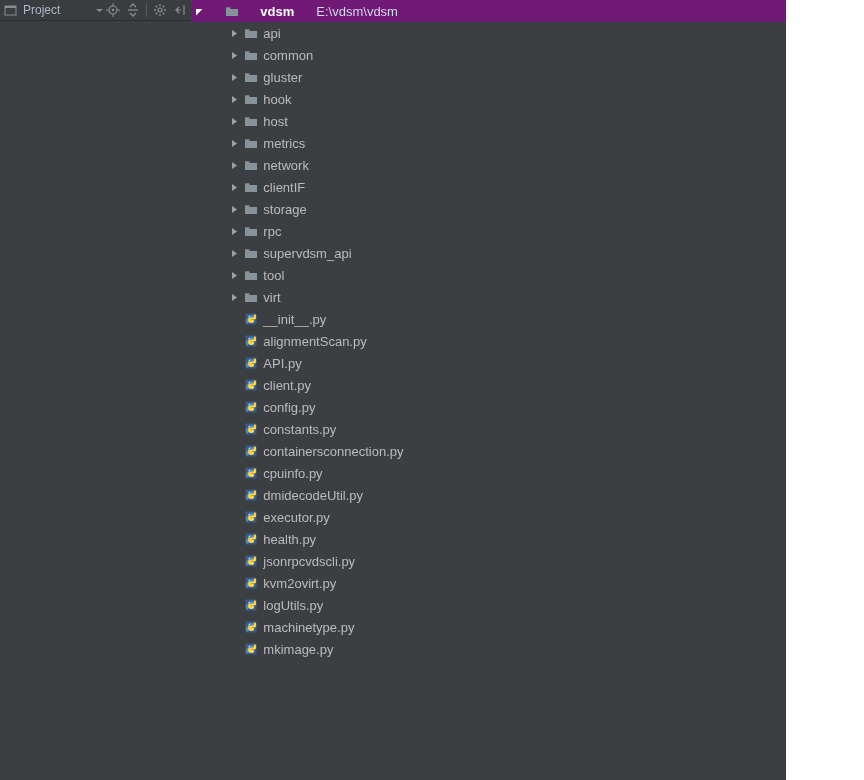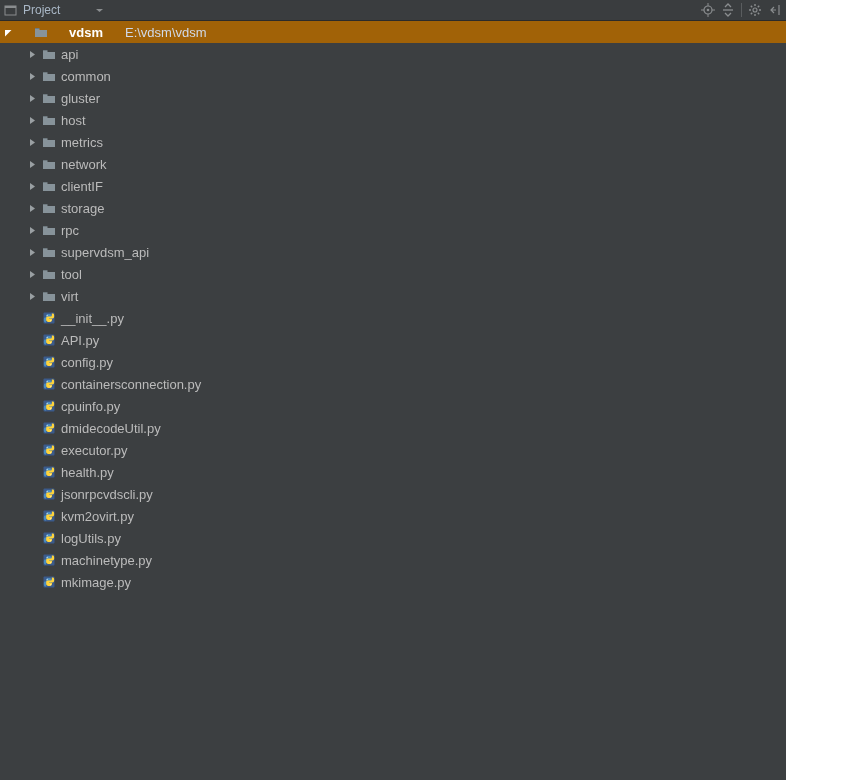--- a/index.html
+++ b/index.html
@@ -1,37 +1,37 @@
 <!DOCTYPE html>
 <html><head>
   <meta charset="utf-8">
   <style>
     * { margin: 0; padding: 0; box-sizing: border-box; font-family: "Segoe UI", Arial, sans-serif; font-size: 13px; }
     body { background: #fff; width: 864px; height: 780px; overflow: hidden; }
-    .panel { width: 786px; height: 780px; background: #3c3f41; color: #bbb; display: flex; flex-direction: column; justify-content: space-between; }
+    .panel { width: 786px; height: 780px; background: #3c3f41; color: #bbb; display: flex; flex-direction: row; justify-content: space-between; }
     .toolbar { height: 21px; background: #3a3d3f; border-bottom: 1px solid #2b2b2b; display: flex; align-items: center; padding: 0 4px; }
     .toolbar-left { display: flex; align-items: center; gap: 4px; flex: 1; }
     .toolbar-right { display: flex; align-items: center; gap: 6px; }
     .toolbar-label { color: #a9b7c6; font-size: 12px; margin-left: 2px; }
     .proj-icon { display: inline-flex; width: 13px; height: 13px; }
     .tb-icon { width: 14px; height: 14px; display: inline-flex; align-items: center; justify-content: center; color: #8a8d8f; cursor: pointer; }
     .tb-sep { width: 1px; height: 14px; background: #5a5d5f; }
     .tb-dropdown { width: 9px; height: 9px; }
     .tree { flex: 1; overflow-y: auto; padding-top: 0; }
     .row { display: flex; align-items: center; height: 22px; padding-left: 4px; cursor: pointer; white-space: nowrap; }
-    .row.selected { background: #a16207; color: #fff; gap: 16px; }
+    .row.selected { background: #701a75; color: #fff; gap: 16px; }
     .row.selected .pathtext { color: #d0d9e8; }
     .arrow { width: 9px; height: 9px; display: inline-flex; margin-right: 5px; }
     .arrow.spacer { visibility: hidden; }
     .icon { width: 14px; height: 14px; display: inline-flex; margin-right: 5px; flex-shrink: 0; }
     .label { color: #bbbbbb; }
     .row.selected .label { color: #fff; font-weight: bold; }
     .pathtext { color: #808080; margin-left: 6px; font-weight: normal; }
     .indent-0 { padding-left: 4px; }
-    .indent-1 { padding-left: 28px; }
+    .indent-1 { padding-left: 28px; margin-left: 11px; }
     ::-webkit-scrollbar { width: 10px; }
     ::-webkit-scrollbar-track { background: #3c3f41; }
     ::-webkit-scrollbar-thumb { background: #545658; border-radius: 0; }
   </style>
 </head>
 <body>
 
 <div class="panel">
   <div class="toolbar">
     <div class="toolbar-left">
@@ -155,20 +155,34 @@
             <svg viewBox="0 0 9 9">
               <path d="M2 1 L7 4.5 L2 8 Z" fill="#9aa0a3"></path>
             </svg>
           </span>
           <span class="icon">
             <svg viewBox="0 0 14 14">
               <path d="M1 4 L1 12 L13 12 L13 5 L6 5 L5 4 Z" fill="#87939a"></path>
               <path d="M1 3 L5 3 L6 4 L1 4 Z" fill="#6f7a80"></path>
             </svg>
           </span>
+          <span class="label">hook</span>
+        </div>
+        <div class="row indent-1">
+          <span class="arrow">
+            <svg viewBox="0 0 9 9">
+              <path d="M2 1 L7 4.5 L2 8 Z" fill="#9aa0a3"></path>
+            </svg>
+          </span>
+          <span class="icon">
+            <svg viewBox="0 0 14 14">
+              <path d="M1 4 L1 12 L13 12 L13 5 L6 5 L5 4 Z" fill="#87939a"></path>
+              <path d="M1 3 L5 3 L6 4 L1 4 Z" fill="#6f7a80"></path>
+            </svg>
+          </span>
           <span class="label">host</span>
         </div>
         <div class="row indent-1">
           <span class="arrow">
             <svg viewBox="0 0 9 9">
               <path d="M2 1 L7 4.5 L2 8 Z" fill="#9aa0a3"></path>
             </svg>
           </span>
           <span class="icon">
             <svg viewBox="0 0 14 14">
@@ -301,38 +315,89 @@
           </span>
           <span class="icon">
             <svg viewBox="0 0 14 14">
               <rect x="1.5" y="1.5" width="11" height="11" rx="1" fill="#3b5b8c"></rect>
               <path d="M6.5 3 C4 3 4 5 4 5 L4 6 L7 6 L7 6.6 L3.2 6.6 C3.2 6.6 1.8 6.4 1.8 9 C1.8 11.6 3.2 11.4 3.2 11.4 L4.2 11.4 L4.2 9.8 C4.2 9.8 4.1 8.4 5.6 8.4 L8.4 8.4 C8.4 8.4 9.8 8.45 9.8 7 L9.8 5 C9.8 5 10 3 6.5 3 Z" fill="#4b8bbe"></path>
               <circle cx="5.2" cy="4.3" r="0.55" fill="#fff"></circle>
               <path d="M7.5 11 C10 11 10 9 10 9 L10 8 L7 8 L7 7.4 L10.8 7.4 C10.8 7.4 12.2 7.6 12.2 5 C12.2 2.4 10.8 2.6 10.8 2.6 L9.8 2.6 L9.8 4.2 C9.8 4.2 9.9 5.6 8.4 5.6 L5.6 5.6 C5.6 5.6 4.2 5.55 4.2 7 L4.2 9 C4.2 9 4 11 7.5 11 Z" fill="#ffd43b"></path>
               <circle cx="8.8" cy="9.7" r="0.55" fill="#fff"></circle>
             </svg>
           </span>
+          <span class="label">alignmentScan.py</span>
+        </div>
+        <div class="row indent-1">
+          <span class="arrow spacer">
+            <svg viewBox="0 0 9 9">
+              <path d="M2 1 L7 4.5 L2 8 Z" fill="#9aa0a3"></path>
+            </svg>
+          </span>
+          <span class="icon">
+            <svg viewBox="0 0 14 14">
+              <rect x="1.5" y="1.5" width="11" height="11" rx="1" fill="#3b5b8c"></rect>
+              <path d="M6.5 3 C4 3 4 5 4 5 L4 6 L7 6 L7 6.6 L3.2 6.6 C3.2 6.6 1.8 6.4 1.8 9 C1.8 11.6 3.2 11.4 3.2 11.4 L4.2 11.4 L4.2 9.8 C4.2 9.8 4.1 8.4 5.6 8.4 L8.4 8.4 C8.4 8.4 9.8 8.45 9.8 7 L9.8 5 C9.8 5 10 3 6.5 3 Z" fill="#4b8bbe"></path>
+              <circle cx="5.2" cy="4.3" r="0.55" fill="#fff"></circle>
+              <path d="M7.5 11 C10 11 10 9 10 9 L10 8 L7 8 L7 7.4 L10.8 7.4 C10.8 7.4 12.2 7.6 12.2 5 C12.2 2.4 10.8 2.6 10.8 2.6 L9.8 2.6 L9.8 4.2 C9.8 4.2 9.9 5.6 8.4 5.6 L5.6 5.6 C5.6 5.6 4.2 5.55 4.2 7 L4.2 9 C4.2 9 4 11 7.5 11 Z" fill="#ffd43b"></path>
+              <circle cx="8.8" cy="9.7" r="0.55" fill="#fff"></circle>
+            </svg>
+          </span>
           <span class="label">API.py</span>
         </div>
         <div class="row indent-1">
           <span class="arrow spacer">
             <svg viewBox="0 0 9 9">
               <path d="M2 1 L7 4.5 L2 8 Z" fill="#9aa0a3"></path>
             </svg>
           </span>
           <span class="icon">
             <svg viewBox="0 0 14 14">
               <rect x="1.5" y="1.5" width="11" height="11" rx="1" fill="#3b5b8c"></rect>
               <path d="M6.5 3 C4 3 4 5 4 5 L4 6 L7 6 L7 6.6 L3.2 6.6 C3.2 6.6 1.8 6.4 1.8 9 C1.8 11.6 3.2 11.4 3.2 11.4 L4.2 11.4 L4.2 9.8 C4.2 9.8 4.1 8.4 5.6 8.4 L8.4 8.4 C8.4 8.4 9.8 8.45 9.8 7 L9.8 5 C9.8 5 10 3 6.5 3 Z" fill="#4b8bbe"></path>
               <circle cx="5.2" cy="4.3" r="0.55" fill="#fff"></circle>
               <path d="M7.5 11 C10 11 10 9 10 9 L10 8 L7 8 L7 7.4 L10.8 7.4 C10.8 7.4 12.2 7.6 12.2 5 C12.2 2.4 10.8 2.6 10.8 2.6 L9.8 2.6 L9.8 4.2 C9.8 4.2 9.9 5.6 8.4 5.6 L5.6 5.6 C5.6 5.6 4.2 5.55 4.2 7 L4.2 9 C4.2 9 4 11 7.5 11 Z" fill="#ffd43b"></path>
               <circle cx="8.8" cy="9.7" r="0.55" fill="#fff"></circle>
             </svg>
           </span>
+          <span class="label">client.py</span>
+        </div>
+        <div class="row indent-1">
+          <span class="arrow spacer">
+            <svg viewBox="0 0 9 9">
+              <path d="M2 1 L7 4.5 L2 8 Z" fill="#9aa0a3"></path>
+            </svg>
+          </span>
+          <span class="icon">
+            <svg viewBox="0 0 14 14">
+              <rect x="1.5" y="1.5" width="11" height="11" rx="1" fill="#3b5b8c"></rect>
+              <path d="M6.5 3 C4 3 4 5 4 5 L4 6 L7 6 L7 6.6 L3.2 6.6 C3.2 6.6 1.8 6.4 1.8 9 C1.8 11.6 3.2 11.4 3.2 11.4 L4.2 11.4 L4.2 9.8 C4.2 9.8 4.1 8.4 5.6 8.4 L8.4 8.4 C8.4 8.4 9.8 8.45 9.8 7 L9.8 5 C9.8 5 10 3 6.5 3 Z" fill="#4b8bbe"></path>
+              <circle cx="5.2" cy="4.3" r="0.55" fill="#fff"></circle>
+              <path d="M7.5 11 C10 11 10 9 10 9 L10 8 L7 8 L7 7.4 L10.8 7.4 C10.8 7.4 12.2 7.6 12.2 5 C12.2 2.4 10.8 2.6 10.8 2.6 L9.8 2.6 L9.8 4.2 C9.8 4.2 9.9 5.6 8.4 5.6 L5.6 5.6 C5.6 5.6 4.2 5.55 4.2 7 L4.2 9 C4.2 9 4 11 7.5 11 Z" fill="#ffd43b"></path>
+              <circle cx="8.8" cy="9.7" r="0.55" fill="#fff"></circle>
+            </svg>
+          </span>
           <span class="label">config.py</span>
+        </div>
+        <div class="row indent-1">
+          <span class="arrow spacer">
+            <svg viewBox="0 0 9 9">
+              <path d="M2 1 L7 4.5 L2 8 Z" fill="#9aa0a3"></path>
+            </svg>
+          </span>
+          <span class="icon">
+            <svg viewBox="0 0 14 14">
+              <rect x="1.5" y="1.5" width="11" height="11" rx="1" fill="#3b5b8c"></rect>
+              <path d="M6.5 3 C4 3 4 5 4 5 L4 6 L7 6 L7 6.6 L3.2 6.6 C3.2 6.6 1.8 6.4 1.8 9 C1.8 11.6 3.2 11.4 3.2 11.4 L4.2 11.4 L4.2 9.8 C4.2 9.8 4.1 8.4 5.6 8.4 L8.4 8.4 C8.4 8.4 9.8 8.45 9.8 7 L9.8 5 C9.8 5 10 3 6.5 3 Z" fill="#4b8bbe"></path>
+              <circle cx="5.2" cy="4.3" r="0.55" fill="#fff"></circle>
+              <path d="M7.5 11 C10 11 10 9 10 9 L10 8 L7 8 L7 7.4 L10.8 7.4 C10.8 7.4 12.2 7.6 12.2 5 C12.2 2.4 10.8 2.6 10.8 2.6 L9.8 2.6 L9.8 4.2 C9.8 4.2 9.9 5.6 8.4 5.6 L5.6 5.6 C5.6 5.6 4.2 5.55 4.2 7 L4.2 9 C4.2 9 4 11 7.5 11 Z" fill="#ffd43b"></path>
+              <circle cx="8.8" cy="9.7" r="0.55" fill="#fff"></circle>
+            </svg>
+          </span>
+          <span class="label">constants.py</span>
         </div>
         <div class="row indent-1">
           <span class="arrow spacer">
             <svg viewBox="0 0 9 9">
               <path d="M2 1 L7 4.5 L2 8 Z" fill="#9aa0a3"></path>
             </svg>
           </span>
           <span class="icon">
             <svg viewBox="0 0 14 14">
               <rect x="1.5" y="1.5" width="11" height="11" rx="1" fill="#3b5b8c"></rect>

